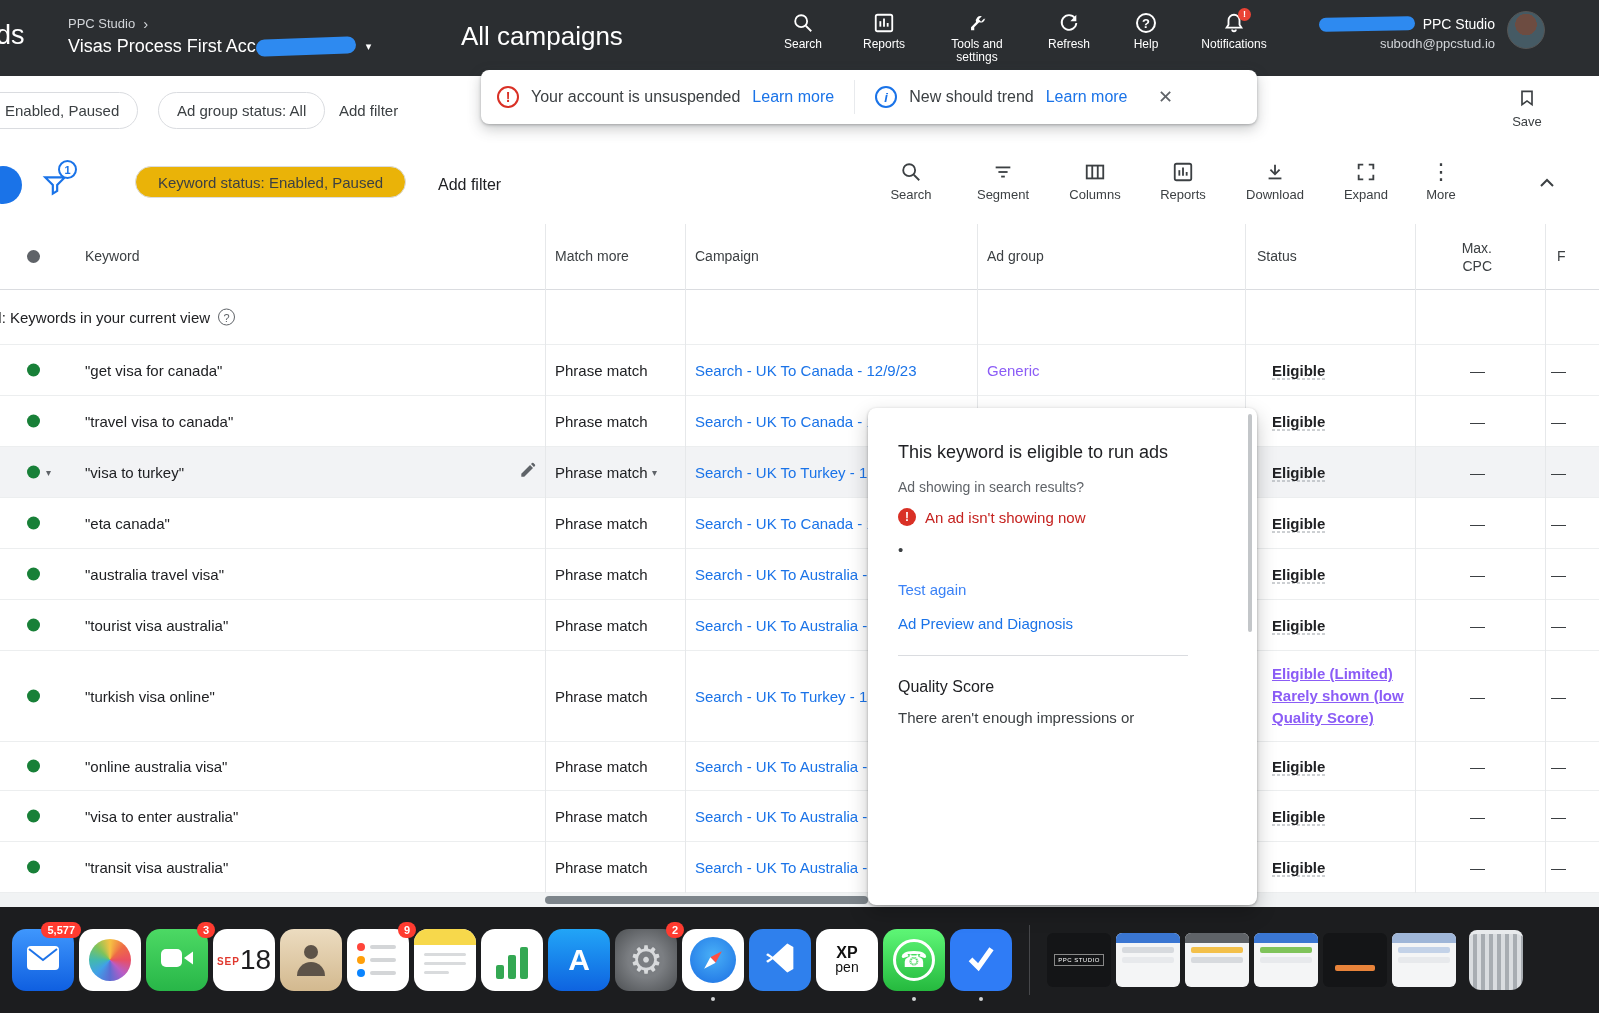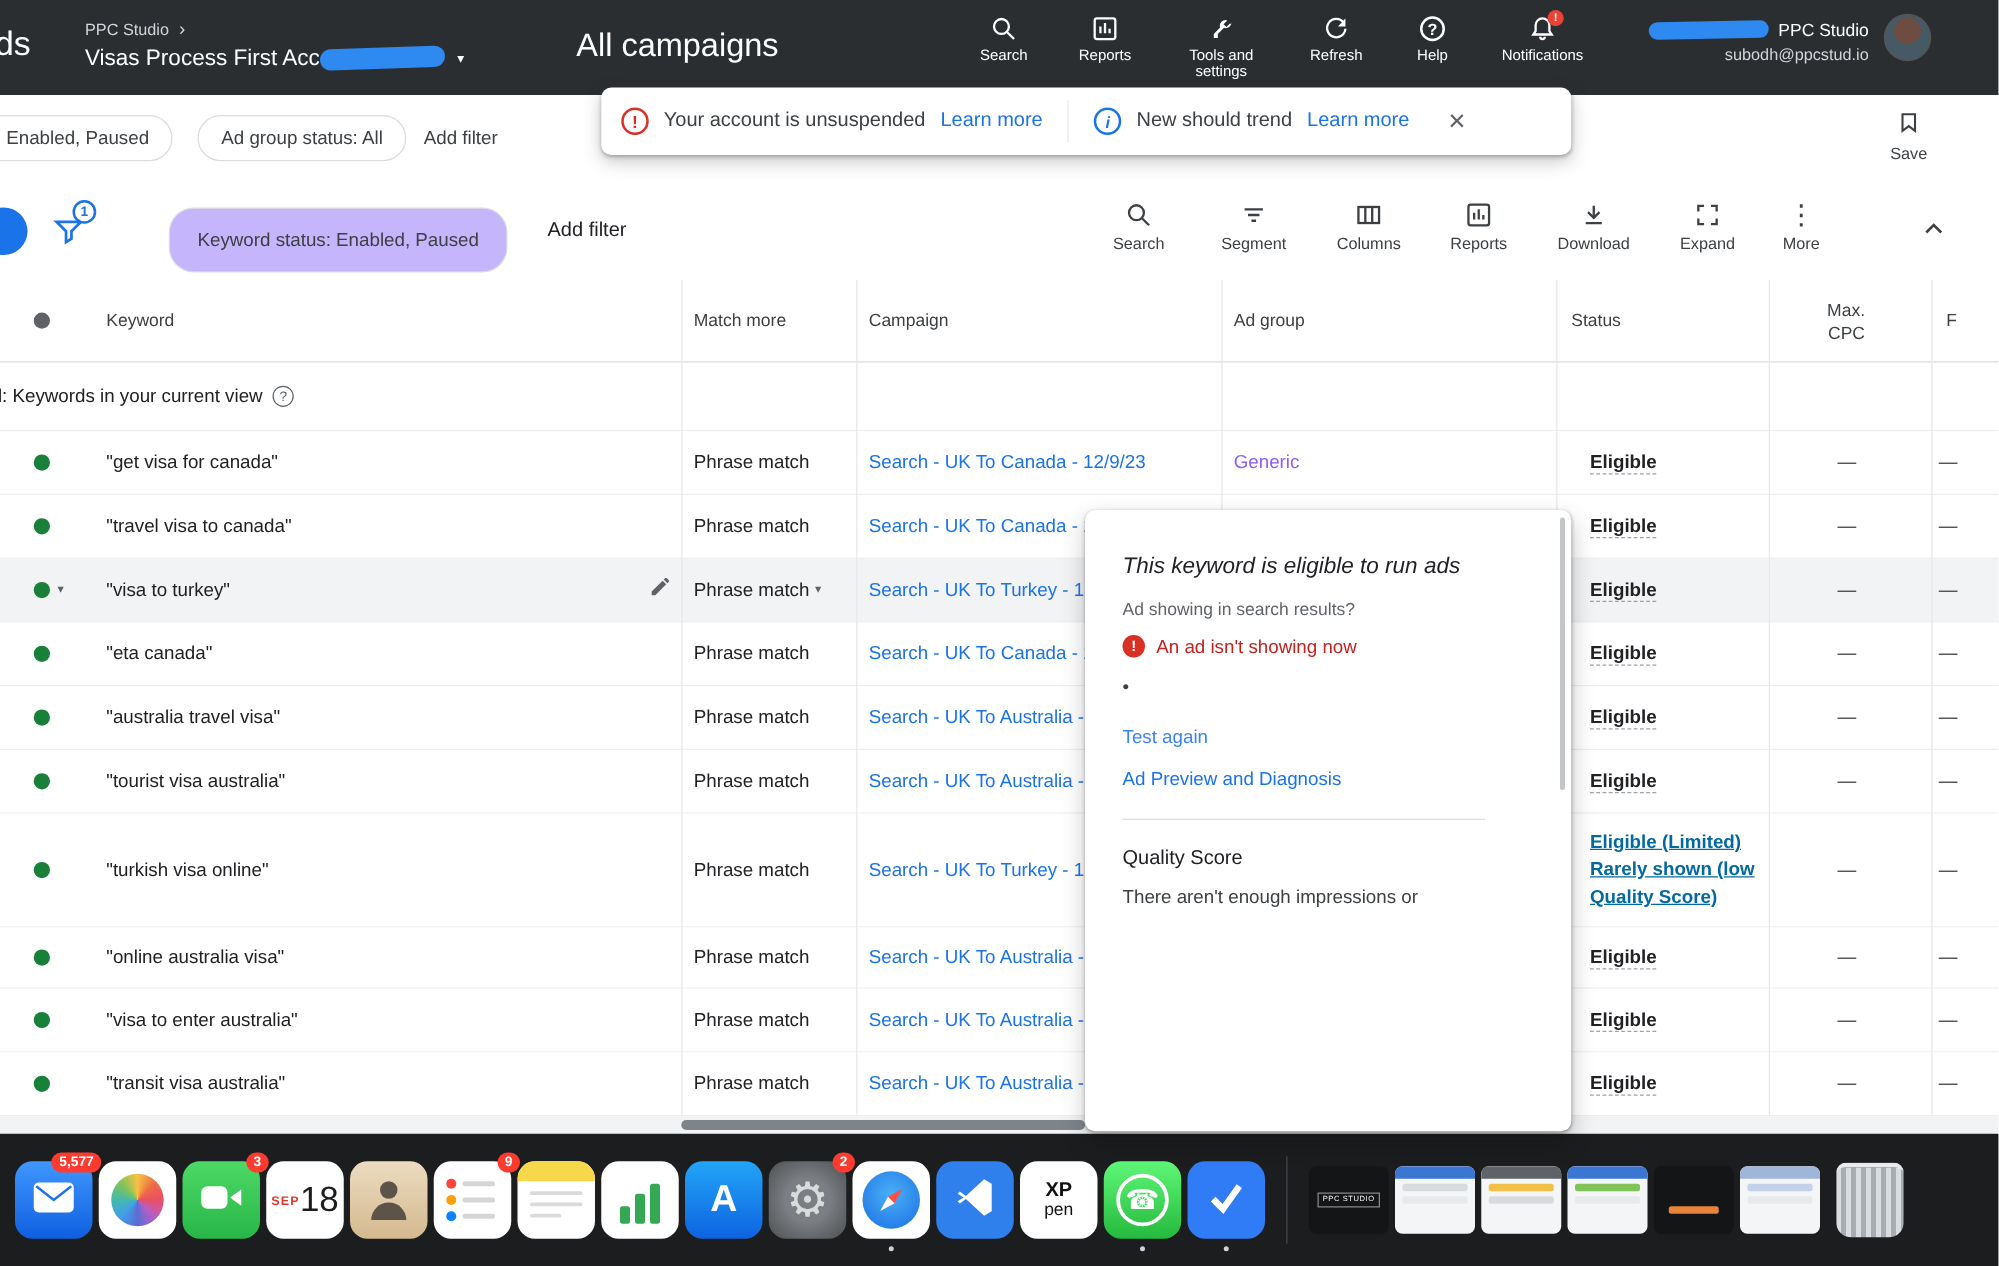--- a/index.html
+++ b/index.html
@@ -55,21 +55,21 @@
   .chip2 { left:158px; }
   .addfilter1 { position:absolute; left:339px; top:26px; font-size:15px; color:#3c4043; cursor:pointer; }
   .save-btn { position:absolute; right:44px; top:12px; width:56px; text-align:center; color:#3c4043; cursor:pointer; }
   .save-btn .slabel { font-size:13px; margin-top:2px; }
 
   
   .toolbar { position:absolute; left:0; top:144px; width:100%; height:80px; background:#fff; }
   .blue-fab { position:absolute; left:-16px; top:22px; width:38px; height:38px; border-radius:50%; background:#1a73e8; cursor:pointer; }
   .funnel { position:absolute; left:42px; top:28px; cursor:pointer; }
   .f-badge { position:absolute; left:58px; top:16px; width:19px; height:19px; border:2px solid #1a73e8; background:#fff; color:#1a73e8; border-radius:50%; font-size:11px; font-weight:bold; display:flex; align-items:center; justify-content:center; }
-  .kw-pill { position:absolute; left:135px; top:22px; height:52px; border:1px solid #dadce0; border-radius:20px; display:flex; align-items:center; padding:0 22px; font-size:15px; color:#3c4043; cursor:pointer; background:#c4b5fd; }
+  .kw-pill { position:absolute; left:135px; top:22px; height:32px; border:1px solid #dadce0; border-radius:20px; display:flex; align-items:center; padding:0 22px; font-size:15px; color:#3c4043; cursor:pointer; background:#eab308; }
   .addfilter2 { position:absolute; left:438px; top:32px; font-size:16px; color:#202124; cursor:pointer; }
   .act { position:absolute; top:15px; width:78px; text-align:center; color:#3c4043; cursor:pointer; }
   .act .aicon { height:26px; display:flex; align-items:center; justify-content:center; }
   .act .alabel { font-size:13px; margin-top:2px; }
   .a-search{left:872px;} .a-segment{left:964px;} .a-columns{left:1056px;} .a-reports{left:1144px;}
   .a-download{left:1236px;} .a-expand{left:1327px;} .a-more{left:1402px;}
   .more-glyph { font-size:22px; line-height:22px; color:#3c4043; }
   .collapse { position:absolute; right:40px; top:28px; color:#3c4043; cursor:pointer; }
 
   
@@ -86,32 +86,32 @@
   .c-caret { position:absolute; left:46px; top:50%; transform:translateY(-50%); font-size:10px; color:#5f6368; }
   .cell { position:absolute; top:50%; transform:translateY(-50%); font-size:15px; color:#202124; white-space:nowrap; }
   .c-kw{left:85px;} .c-mt{left:555px;} 
   .c-camp{left:695px; color:#1a73e8; cursor:pointer; text-decoration:none;}
   .c-adg{left:987px; color:#8b5cf6; cursor:pointer; text-decoration:none;}
   .c-status{left:1272px;font-weight:bold;}
   .ustat { border-bottom:1px dashed #9aa0a6; cursor:pointer; }
   .c-cpc{ left:1413px; width:72px; text-align:right; color:#3c4043; }
   .c-f{ left:1551px; color:#3c4043; }
   .c-status.multi { white-space:normal; width:138px; line-height:22px; }
-  .redstat { color:#0369a1; text-decoration:underline; cursor:pointer; font-size:15px; }
+  .redstat { color:#8b5cf6; text-decoration:underline; cursor:pointer; font-size:15px; }
   .pencil { position:absolute; left:518px; top:50%; transform:translateY(-50%); cursor:pointer; }
   .mt-caret { position:absolute; left:652px; top:50%; transform:translateY(-50%); font-size:10px; color:#5f6368; }
   .total-label { position:absolute; left:-30px; top:50%; transform:translateY(-50%); font-size:15px; color:#202124; display:flex; align-items:center; gap:8px; white-space:nowrap; }
   .help-c { width:17px; height:17px; border:1.5px solid #5f6368; color:#5f6368; border-radius:50%; font-size:11px; display:inline-flex; align-items:center; justify-content:center; }
   .help-c::before{content:"?";}
 
   
   .popup { position:absolute; left:868px; top:408px; width:389px; height:497px; background:#fff; border-radius:8px; z-index:30;
            box-shadow:0 1px 3px rgba(0,0,0,.3), 0 8px 20px rgba(0,0,0,.22);
            padding:34px 28px 0 30px; overflow:hidden; }
-  .pp-title { font-size:18px; font-weight:500; color:#202124; margin-bottom:16px;font-style:italic; }
+  .pp-title { font-size:18px; font-weight:500; color:#202124; margin-bottom:16px; }
   .pp-q { font-size:14px; color:#5f6368; margin-bottom:13px; }
   .pp-alert { display:flex; align-items:center; gap:9px; }
   .pp-alert-ic { width:18px; height:18px; border-radius:50%; background:#d93025; color:#fff; font-size:12px; font-weight:bold; display:flex; align-items:center; justify-content:center; flex:0 0 auto; }
   .pp-alert-ic::before{content:"!";}
   .pp-alert-txt { font-size:15px; color:#c5221f; }
   .pp-body { display:flex; gap:10px; margin-top:15px; }
   .pp-bullet { font-size:15px; color:#3c4043; }
   .pp-p { font-size:15px; line-height:25px; color:#3c4043; width:262px; white-space:normal; }
   .pp-inline-link { color:#1a73e8; cursor:pointer; text-decoration:underline; }
   .pp-test { margin-top:23px; font-size:15px; font-weight:500; color:#3b82f6; cursor:pointer; }

